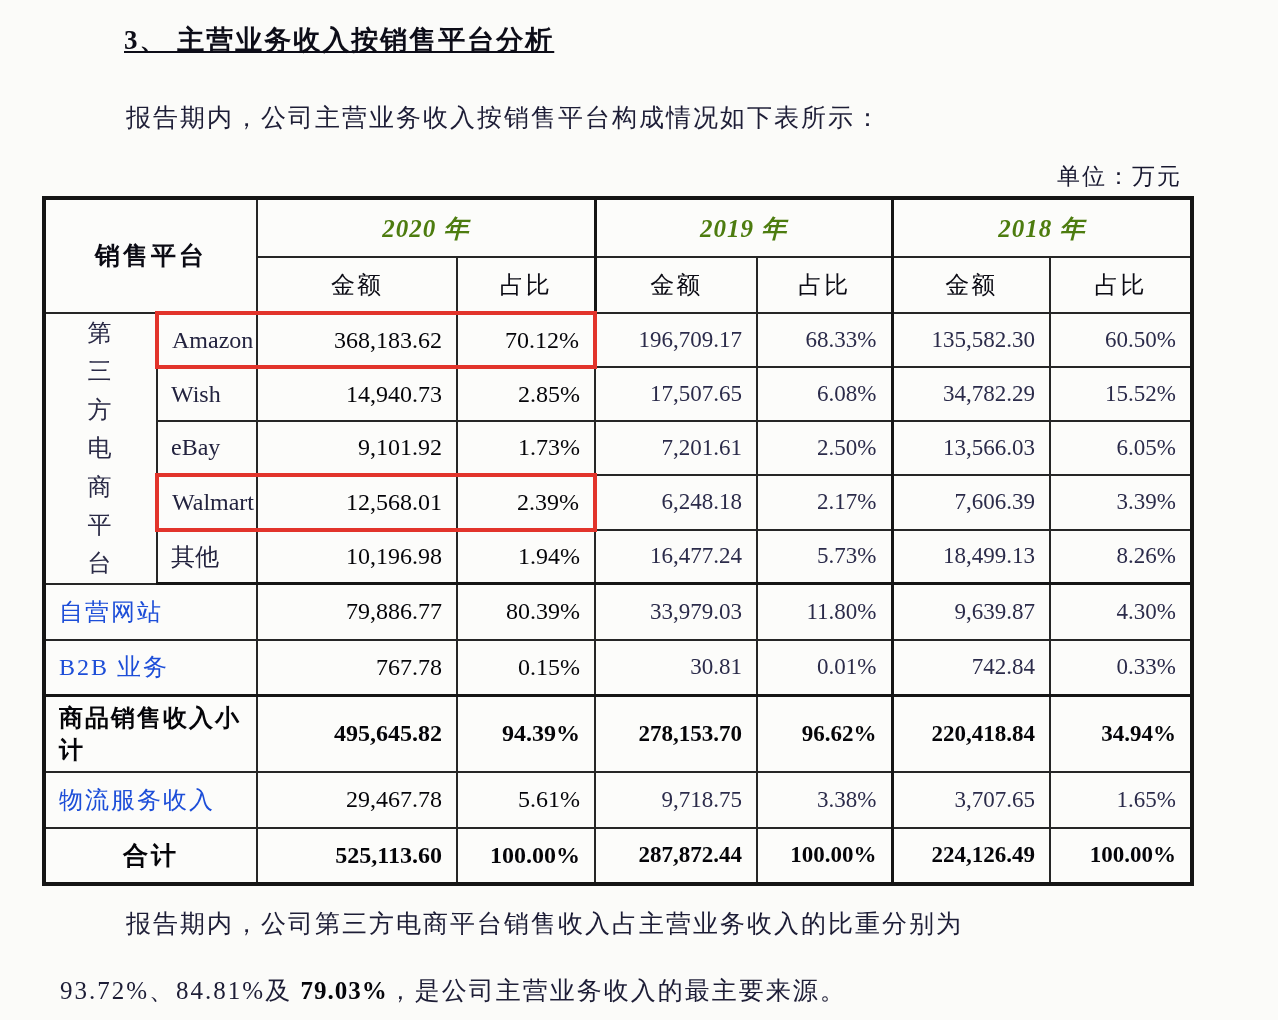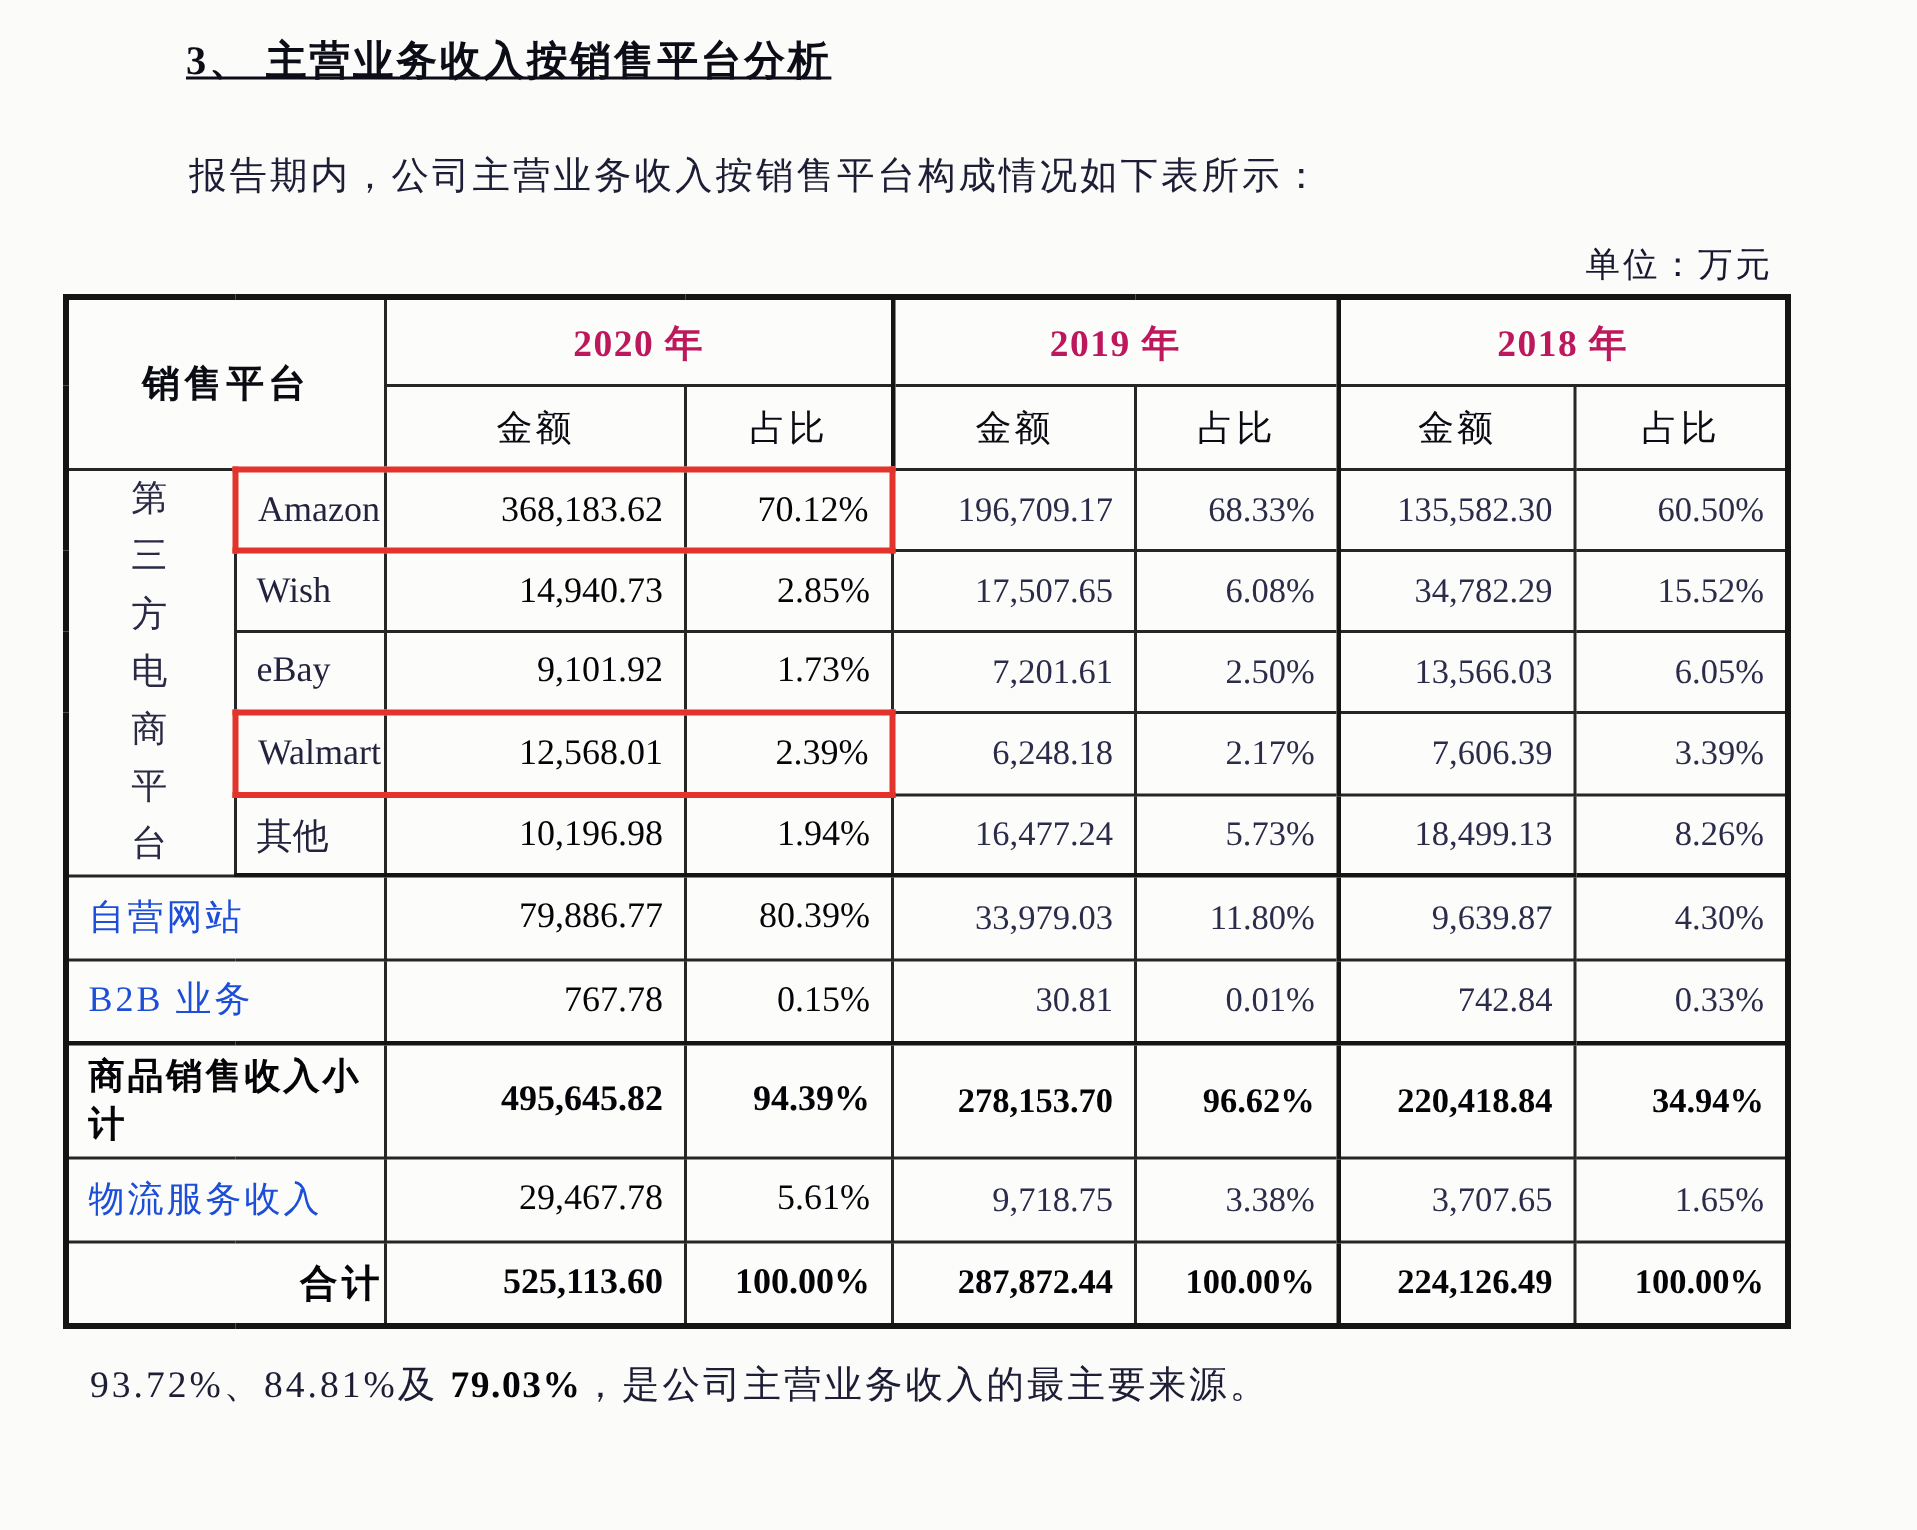--- a/index.html
+++ b/index.html
@@ -24,33 +24,33 @@
     font-size:23px; color:#181830; letter-spacing:2px;
   }
   table.rpt {
     position:absolute; left:42px; top:196px; width:1148px;
     border-collapse:collapse; table-layout:fixed;
     background:#fcfcfa; border:4px solid #151515;
   }
   table.rpt th, table.rpt td {
     border:2px solid #262626; overflow:hidden;
   }
-  th.year { font-size:25px; font-weight:bold; color:#be185d; letter-spacing:1px; }
+  th.year { font-size:25px; font-weight:bold; color:#4d7c0f; letter-spacing:1px;font-style:italic; }
   th.sub  { font-size:24px; font-weight:normal; color:#0b0b14; letter-spacing:2px; }
   th.plat { font-size:25px; font-weight:bold; color:#0b0b14; letter-spacing:3px; }
   td.grp { text-align:center; vertical-align:middle; color:#2a2a46; }
   td.grp span { display:inline-block; width:2.12em; font-size:24px; line-height:1.6;
                 word-break:break-all; letter-spacing:2px; text-align:center; }
   td.name { text-align:left; padding-left:13px; font-size:24px; color:#23233f; }
   td.lbl  { text-align:left; padding-left:13px; font-size:24px; color:#1d4ed8;
             letter-spacing:2px; line-height:1.35; }
   td.num  { text-align:right; padding-right:14px; font-size:23px; color:#2b2b4a; }
   .y20    { font-weight:normal; color:#050509 !important; font-size:24px !important; }
   tr.boldrow td { font-weight:bold; color:#050509 !important; }
-  td.total-lbl { text-align:right; font-size:25px; font-weight:bold;
+  td.total-lbl { text-align:center; font-size:25px; font-weight:bold;
                  color:#050509; letter-spacing:3px; }
   .secl { border-left-width:3px !important; border-left-color:#151515 !important; }
   tr.hr3 td { border-bottom-width:3px; border-bottom-color:#151515; }
   thead tr.r1 { height:59px; } thead tr.r2 { height:56px; }
   tbody tr { height:54px; }
   tbody tr.tall { height:76px; }
   tbody tr.mid  { height:56px; }
   
   td.hl  { border-top:4px solid #e2342b !important; border-bottom:4px solid #e2342b !important; }
   td.hl-first { border-left:4px solid #e2342b !important; }
@@ -189,16 +189,17 @@
         <td class="num y20">100.00%</td>
         <td class="num">287,872.44</td>
         <td class="num">100.00%</td>
         <td class="num secl">224,126.49</td>
         <td class="num">100.00%</td>
       </tr>
     </tbody>
   </table>
 
   <div class="footer">
+    <div class="l1">报告期内，公司第三方电商平台销售收入占主营业务收入的比重分别为</div>
     <div class="l2"><span>93.72%、84.81%及 </span><span class="b">79.03%</span><span>，是公司主营业务收入的最主要来源。</span></div>
   </div>
 
 </div>
 
 </body></html>

